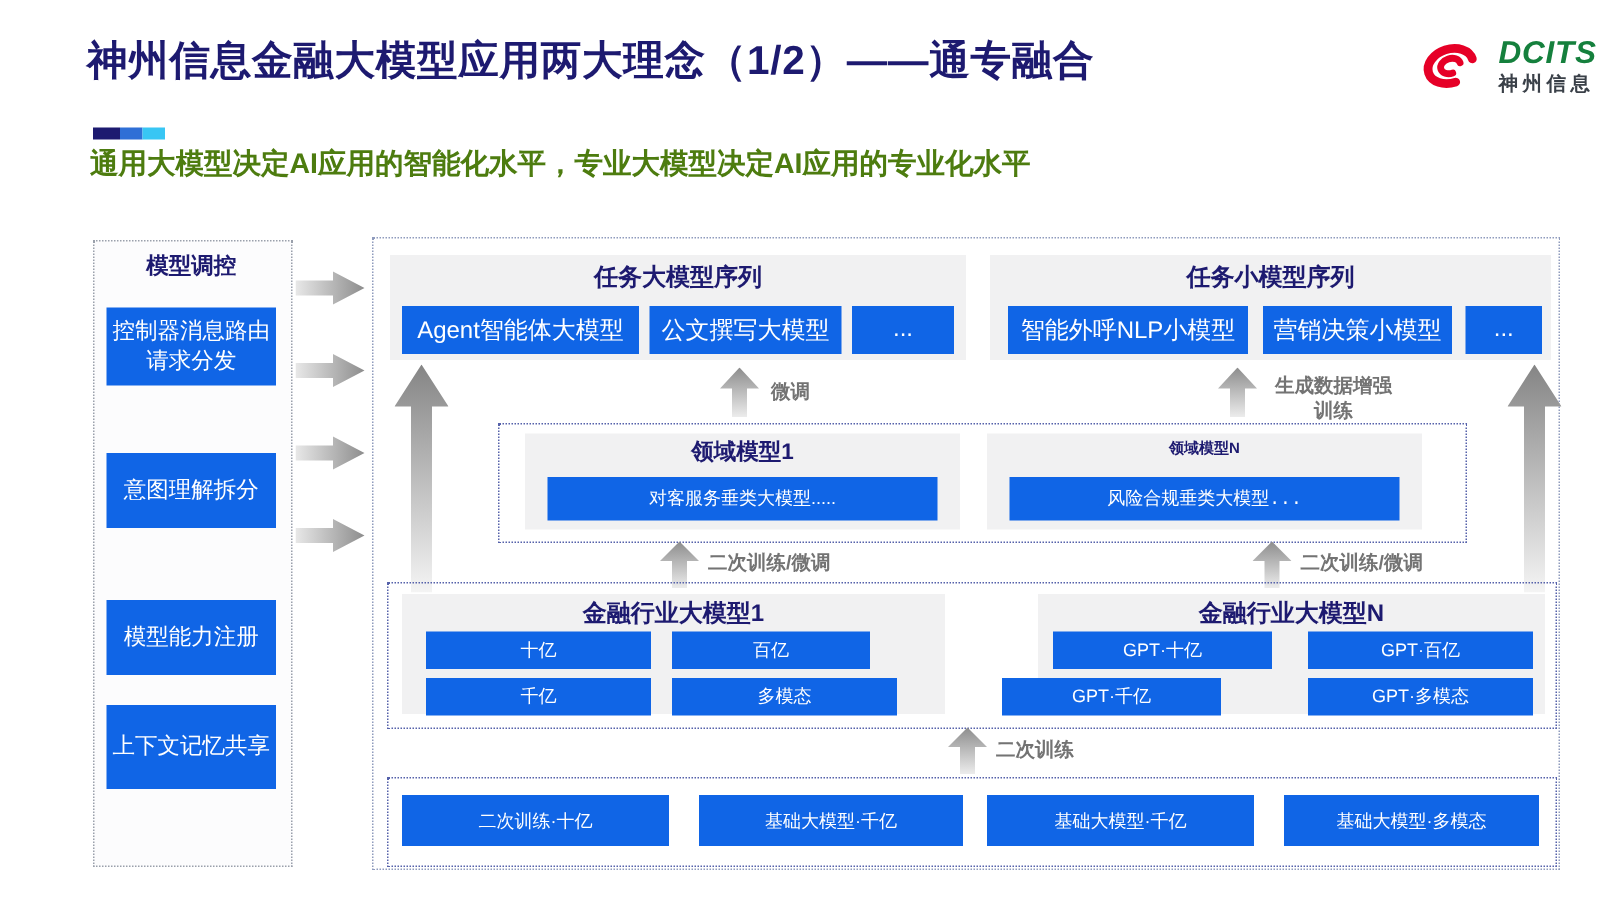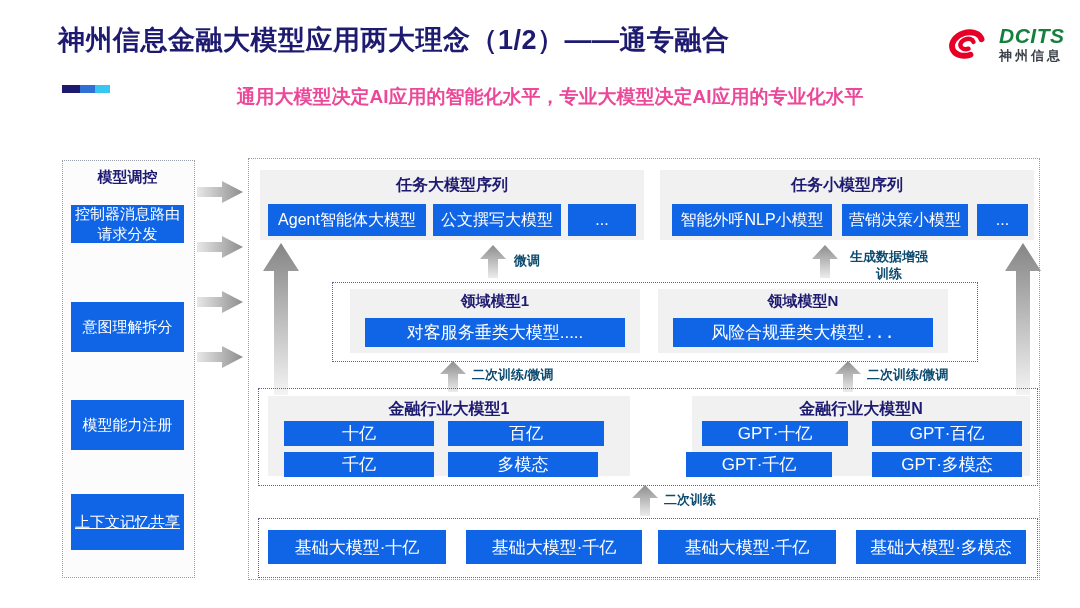--- a/index.html
+++ b/index.html
@@ -4,41 +4,41 @@
 <style>
   html,body{margin:0;padding:0;background:#ffffff;}
   body{font-family:"Liberation Sans","DejaVu Sans",sans-serif;}
   .canvas{position:relative;width:1080px;height:608px;background:#ffffff;overflow:hidden;}
   .abs{position:absolute;}
 
   
   .title{left:58px;top:22px;width:860px;font-size:27px;font-weight:800;color:#1D1A70;letter-spacing:.5px;}
   .deco{left:62px;top:85px;height:8px;display:flex;}
   .deco span{display:block;height:8px;}
-  .subtitle{left:60px;top:84px;width:980px;text-align:center;font-size:19px;font-weight:800;color:#ec4899;}
+  .subtitle{left:60px;top:96px;width:980px;font-size:19px;font-weight:800;color:#4d7c0f;}
 
   
   .logo-swirl{left:940px;top:22px;width:54px;height:44px;}
   .logo-text{left:999px;top:25px;line-height:1.05;}
   .logo-brand{font-size:21px;font-weight:800;font-style:italic;color:#15803d;letter-spacing:.5px;}
   .logo-company{font-size:13px;font-weight:700;color:#3A4048;letter-spacing:3px;margin-top:2px;}
 
   
   .sidebar{left:62px;top:160px;width:131px;height:416px;border:1px dotted #9AA0AB;background:#FCFCFD;}
   .sidebar-title{left:62px;top:168px;width:131px;text-align:center;font-size:15px;font-weight:800;color:#1D1A70;}
   .sideitem{left:71px;width:113px;background:#1065E6;color:#fff;font-size:15px;line-height:1.35;display:flex;align-items:center;justify-content:center;text-align:center;}
 
   
   .main-box{left:248px;top:158px;width:790px;height:420px;border:1px dotted #8F9BBD;}
   .panel{background:#F1F1F2;}
   .panel-title{text-align:center;font-size:16px;font-weight:800;color:#1D1A70;}
   .bluebox{background:#1065E6;color:#ffffff;display:flex;align-items:center;justify-content:center;text-align:center;font-size:16px;white-space:nowrap;}
-  .bluebox.sm{font-size:17px;}
+  .bluebox.sm{font-size:12px;}
   .dash-navy{border:1px dotted #5561AA;}
-  .arrow-label{font-size:13px;font-weight:700;color:#0c4a6e;}
+  .arrow-label{font-size:13px;font-weight:700;color:#737373;}
 
   svg{display:block;}
 </style>
 </head>
 <body>
 
 <svg width="0" height="0" style="position:absolute" aria-hidden="true">
   <defs>
     <linearGradient id="gRight" x1="0" y1="0" x2="1" y2="0">
       <stop offset="0" stop-color="#E8E8E8"></stop>
@@ -73,24 +73,24 @@
       </g>
     </svg>
   </div>
   <div class="abs logo-text">
     <div class="logo-brand">DCITS</div>
     <div class="logo-company">神州信息</div>
   </div>
 
   <div class="abs sidebar"></div>
   <div class="abs sidebar-title">模型调控</div>
-  <div class="abs sideitem" style="top:205px;height:38px;">控制器消息路由请求分发</div>
+  <div class="abs sideitem" style="top:205px;height:52px;">控制器消息路由请求分发</div>
   <div class="abs sideitem" style="top:302px;height:50px;">意图理解拆分</div>
   <div class="abs sideitem" style="top:400px;height:50px;">模型能力注册</div>
-  <div class="abs sideitem" style="top:494px;height:56px;text-decoration:underline;">上下文记忆共享</div>
+  <div class="abs sideitem" style="top:470px;height:56px;">上下文记忆共享</div>
 
   <svg class="abs" style="left:197px;top:179px" width="48" height="26">
       <polygon points="0,8 25,8 25,2 46,13 25,24 25,18 0,18" fill="url(#gRight)"></polygon>
     </svg>
   <svg class="abs" style="left:197px;top:234px" width="48" height="26">
       <polygon points="0,8 25,8 25,2 46,13 25,24 25,18 0,18" fill="url(#gRight)"></polygon>
     </svg>
   <svg class="abs" style="left:197px;top:289px" width="48" height="26">
       <polygon points="0,8 25,8 25,2 46,13 25,24 25,18 0,18" fill="url(#gRight)"></polygon>
     </svg>
@@ -130,54 +130,54 @@
       <polygon points="13,0 26,14 18,14 18,33 8,33 8,14 0,14" fill="url(#gUp)"></polygon>
     </svg>
   <div class="abs arrow-label" style="left:845px;top:249px;width:88px;text-align:center;line-height:1.3;">生成数据增强训练</div>
 
   <div class="abs dash-navy" style="left:332px;top:282px;width:644px;height:78px;"></div>
   <div class="abs panel" style="left:350px;top:289px;width:290px;height:64px;">
     <div class="panel-title" style="padding-top:3px;font-size:15px;">领域模型1</div>
   </div>
   <div class="abs bluebox sm" style="left:365px;top:318px;width:260px;height:29px;">对客服务垂类大模型.....</div>
   <div class="abs panel" style="left:658px;top:289px;width:290px;height:64px;">
-    <div class="panel-title" style="padding-top:3px;font-size:15px;">领域模型N</div>
+    <div class="panel-title" style="padding-top:3px;font-size:10px;">领域模型N</div>
   </div>
   <div class="abs bluebox sm" style="left:673px;top:318px;width:260px;height:29px;font-family:Liberation Mono, monospace;">风险合规垂类大模型...</div>
 
   <svg class="abs" style="left:440px;top:361px" width="26" height="31">
       <polygon points="13,0 26,13 18,13 18,31 8,31 8,13 0,13" fill="url(#gUp)"></polygon>
     </svg>
   <div class="abs arrow-label" style="left:472px;top:366px;">二次训练/微调</div>
   <svg class="abs" style="left:835px;top:361px" width="26" height="31">
       <polygon points="13,0 26,13 18,13 18,31 8,31 8,13 0,13" fill="url(#gUp)"></polygon>
     </svg>
   <div class="abs arrow-label" style="left:867px;top:366px;">二次训练/微调</div>
 
   <div class="abs dash-navy" style="left:258px;top:388px;width:778px;height:96px;"></div>
   <div class="abs panel" style="left:268px;top:396px;width:362px;height:80px;">
     <div class="panel-title" style="padding-top:3px;">金融行业大模型1</div>
   </div>
   <div class="abs bluebox sm" style="left:284px;top:421px;width:150px;height:25px;text-align:right;">十亿</div>
-  <div class="abs bluebox sm" style="left:448px;top:421px;width:156px;height:25px;">百亿</div>
+  <div class="abs bluebox sm" style="left:448px;top:421px;width:132px;height:25px;">百亿</div>
   <div class="abs bluebox sm" style="left:284px;top:452px;width:150px;height:25px;">千亿</div>
   <div class="abs bluebox sm" style="left:448px;top:452px;width:150px;height:25px;">多模态</div>
 
   <div class="abs panel" style="left:692px;top:396px;width:338px;height:80px;">
     <div class="panel-title" style="padding-top:3px;">金融行业大模型N</div>
   </div>
   <div class="abs bluebox sm" style="left:702px;top:421px;width:146px;height:25px;">GPT·十亿</div>
   <div class="abs bluebox sm" style="left:872px;top:421px;width:150px;height:25px;">GPT·百亿</div>
-  <div class="abs bluebox sm" style="left:686px;top:452px;width:146px;height:25px;">GPT·千亿</div>
+  <div class="abs bluebox sm" style="left:668px;top:452px;width:146px;height:25px;">GPT·千亿</div>
   <div class="abs bluebox sm" style="left:872px;top:452px;width:150px;height:25px;">GPT·多模态</div>
 
   <svg class="abs" style="left:632px;top:485px" width="26" height="31">
       <polygon points="13,0 26,13 18,13 18,31 8,31 8,13 0,13" fill="url(#gUp)"></polygon>
     </svg>
   <div class="abs arrow-label" style="left:664px;top:491px;">二次训练</div>
 
   <div class="abs dash-navy" style="left:258px;top:518px;width:778px;height:58px;"></div>
-  <div class="abs bluebox sm" style="left:268px;top:530px;width:178px;height:34px;">基础大模型·十亿</div>
+  <div class="abs bluebox sm" style="left:268px;top:530px;width:178px;height:34px;">二次训练·十亿</div>
   <div class="abs bluebox sm" style="left:466px;top:530px;width:176px;height:34px;">基础大模型·千亿</div>
   <div class="abs bluebox sm" style="left:658px;top:530px;width:178px;height:34px;">基础大模型·千亿</div>
   <div class="abs bluebox sm" style="left:856px;top:530px;width:170px;height:34px;">基础大模型·多模态</div>
 
 </div>
 
 </body></html>

